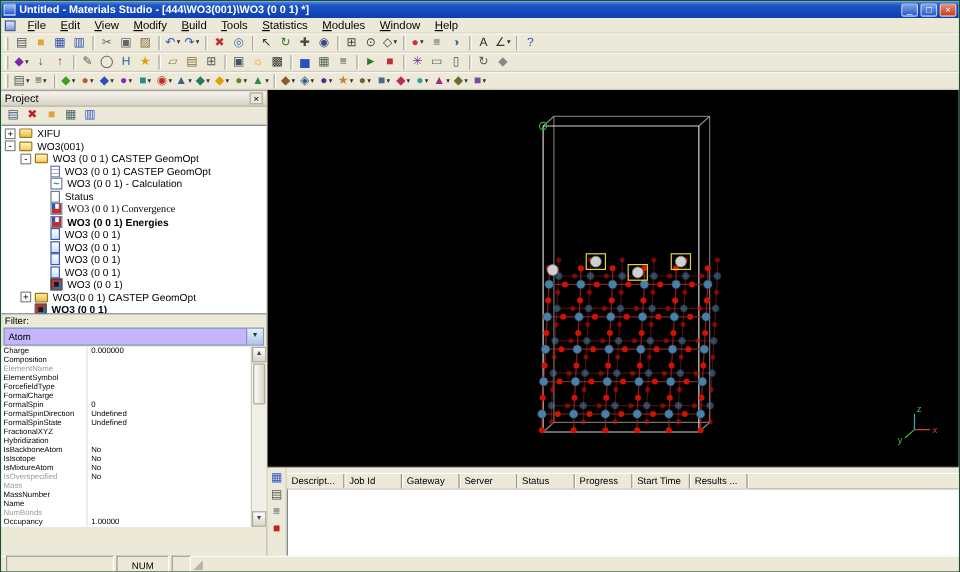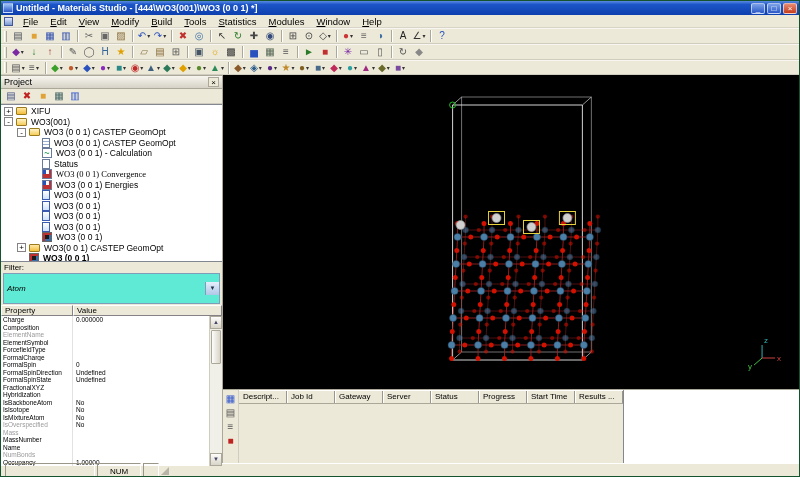--- a/index.html
+++ b/index.html
@@ -49,21 +49,21 @@
   .ti-folder-open{background:linear-gradient(#fff3c8,#f6cd5a);}
   .ti-doc,.ti-doc-text,.ti-doc-blue{width:8px;height:10px;background:#fff;border:1px solid #6a7a9a;}
   .ti-doc-text{background:repeating-linear-gradient(#ffffff 0 2px,#9ab0cc 2px 3px);}
   .ti-doc-blue{border-color:#3a5ab0;background:linear-gradient(#ffffff,#cfe0ff);}
   .ti-chart{width:10px;height:10px;background:#fff;border:1px solid #6a7a9a;box-shadow:inset -2px -4px 0 #c03030, inset 3px -2px 0 #2a52be;}
   .ti-structure{width:10px;height:10px;background:#1a1a1a;border:1px solid #666;box-shadow:inset 2px 2px 0 #c03030, inset -2px -2px 0 #3a6ea5;}
   .ti-wave{width:10px;height:10px;background:#fff;border:1px solid #6a7a9a;color:#2a9a5a;font-size:9px;line-height:8px;text-align:center;font-weight:bold;}
   .ti-wave::after{content:"~";}
   
   .filter-label{height:11px;flex:none;font-size:8px;padding:1px 0 0 3px;}
-  .filter-combo{height:31px;flex:none;margin:0 2px 1px 2px;border:1px solid #7f9db9;background:#5eead4;display:flex;align-items:center;font-style:italic;}
+  .filter-combo{height:15px;flex:none;margin:0 2px 1px 2px;border:1px solid #7f9db9;background:#c4b5fd;display:flex;align-items:center;}
   .filter-combo .fc-text{flex:1;font-size:8px;padding-left:3px;}
   .fc-btn{width:14px;height:13px;flex:none;background:linear-gradient(#e6eefb,#aec7e8);border-left:1px solid #7f9db9;font-size:6px;text-align:center;line-height:13px;color:#234;}
   .prop-head{height:11px;flex:none;display:flex;background:#ece9d8;}
   .ph-cell{font-size:8px;padding:0 3px;border:1px solid;border-color:#fff #848284 #848284 #fff;line-height:9px;}
   .ph-cell.c1{width:72px;flex:none;}
   .ph-cell.c2{flex:1;}
   .prop-area{height:150px;flex:none;display:flex;background:#fff;}
   .pbrows{flex:1;overflow:hidden;}
   .prow{display:flex;height:7.5px;line-height:7.5px;font-size:6.5px;white-space:nowrap;}
   .pname{width:72px;flex:none;padding-left:2px;border-right:1px solid #e2e2e2;overflow:hidden;}
@@ -73,21 +73,21 @@
   .sbtn{height:13px;flex:none;background:linear-gradient(#fdfdfb,#d8d4c8);border:1px solid #aca899;font-size:6px;text-align:center;line-height:11px;color:#446;}
   .sthumb{height:34px;margin:1px;background:linear-gradient(90deg,#fdfdfb,#d8d4c8);border:1px solid #aca899;border-radius:1px;}
   .strack{flex:1;}
   
   .viewport{height:314px;flex:none;background:#000;position:relative;}
   .viewport svg{display:block;width:100%;height:100%;}
   
   .bottom{height:74px;flex:none;display:flex;background:#ece9d8;border-top:1px solid #aca899;}
   .btabs{width:16px;flex:none;display:flex;flex-direction:column;align-items:center;background:#ece9d8;border-right:1px solid #d0ccc0;padding-top:2px;}
   .btabs .ticon{min-width:14px;height:13px;margin-bottom:1px;}
-  .jobswrap{flex:1;display:flex;flex-direction:row;min-width:0;}
+  .jobswrap{flex:1;display:flex;flex-direction:column;min-width:0;}
   .jobs-spacer{height:4px;flex:none;}
   .jobs-head{height:14px;flex:none;display:flex;background:#ece9d8;border-bottom:1px solid #aca899;border-top:1px solid #fff;}
   .jcell{font-size:8px;padding:1px 4px;border-right:1px solid #9a9789;box-shadow:1px 0 0 #fff;white-space:nowrap;min-width:48px;}
   .jobs-body{flex:1;background:#fff;border-left:1px solid #828790;}
   
   .statusbar{height:15px;display:flex;align-items:center;background:#ece9d8;border-top:1px solid #fff;padding:0 2px;}
   .sb-ready{flex:1;font-size:9px;padding-left:3px;}
   .sb-pane{height:16px;margin-left:2px;border:1px solid;border-color:#9a9789 #fff #fff #9a9789;font-size:8px;display:flex;align-items:center;justify-content:center;}
   .sb-p1{width:90px;}
   .sb-p2{width:44px;}
@@ -451,21 +451,21 @@
           <div class="trow" style="padding-left: 29px;">
             <span class="expander-space"></span>
             <span class="ti ti-doc"></span>
             <span class="tlabel">Status</span>
           </div>
           <div class="trow" style="padding-left: 29px; font-family: Liberation Serif, serif;">
             <span class="expander-space"></span>
             <span class="ti ti-chart"></span>
             <span class="tlabel">WO3 (0 0 1) Convergence</span>
           </div>
-          <div class="trow" style="padding-left: 29px;">
+          <div class="trow" style="padding-left: 29px; font-weight: bold;">
             <span class="expander-space"></span>
             <span class="ti ti-chart"></span>
             <span class="tlabel">WO3 (0 0 1) Energies</span>
           </div>
           <div class="trow" style="padding-left: 29px;">
             <span class="expander-space"></span>
             <span class="ti ti-doc-blue"></span>
             <span class="tlabel">WO3 (0 0 1)</span>
           </div>
           <div class="trow" style="padding-left: 29px;">
@@ -497,24 +497,20 @@
             <span class="expander-space"></span>
             <span class="ti ti-structure"></span>
             <span class="tlabel bold">WO3 (0 0 1)</span>
           </div>
         </div>
 
       <div class="filter-label">Filter:</div>
       <div class="filter-combo">
         <span class="fc-text">Atom</span>
         <span class="fc-btn">▼</span>
-      </div>
-      <div class="prop-head">
-        <span class="ph-cell c1">Property</span>
-        <span class="ph-cell c2">Value</span>
       </div>
       <div class="prop-area">
         <div class="pbrows">
             <div class="prow">
               <span class="pname">Charge</span>
               <span class="pval">0.000000</span>
             </div>
             <div class="prow">
               <span class="pname">Composition</span>
               <span class="pval"></span>

